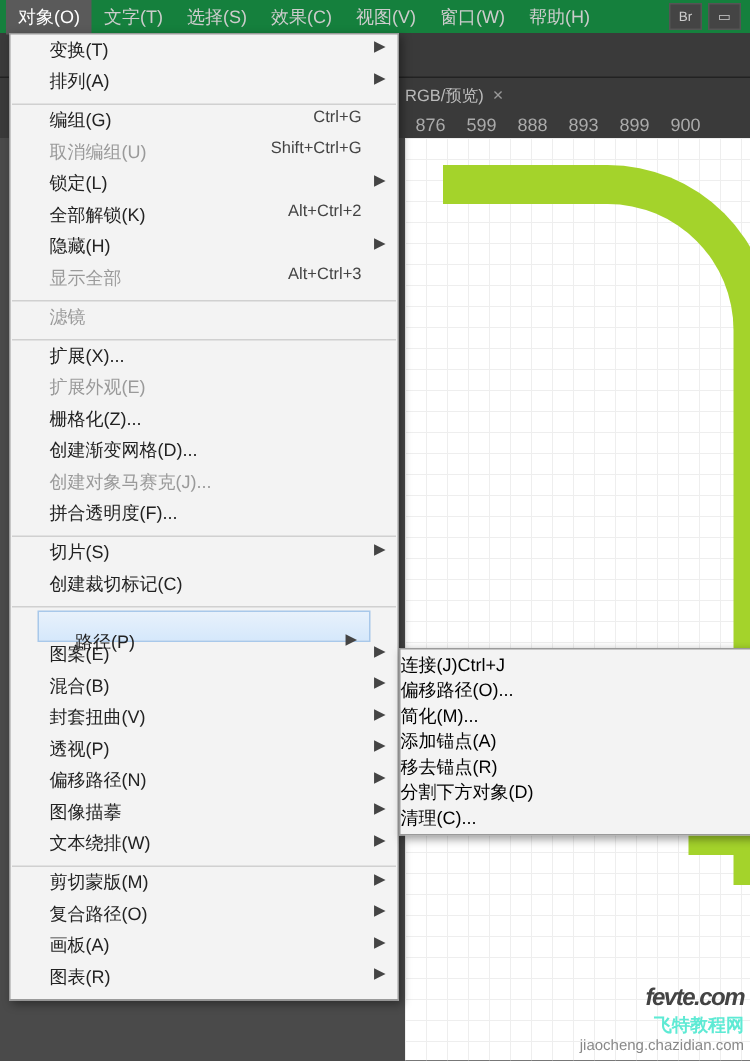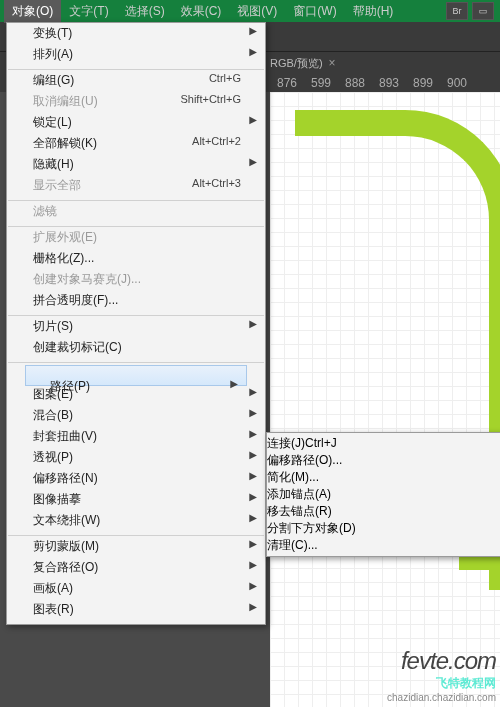--- a/index.html
+++ b/index.html
@@ -26,21 +26,21 @@
 .green-stub{position:absolute;bottom:20px;right:-6px;width:36px;height:26px;background:#a4d32b}
 .menu{position:absolute;top:22px;left:6px;width:260px;background:#f3f3f3;border:1px solid #9a9a9a;box-shadow:2px 2px 6px rgba(0,0,0,.4);padding:2px 0}
 .menu .row{display:flex;align-items:flex-start;height:21px;padding:0 24px 0 26px;color:#222;position:relative}
 .menu .row.disabled{color:#9a9a9a}
 .menu .row.highlight{background:linear-gradient(#e8f1fb,#d5e8fb);border:1px solid #a8c8ea;margin:0 18px;padding:12px 22px 0 24px}
 .menu .row .shortcut{margin-left:auto;color:#444;font-size:11px}
 .menu .row .arrow{position:absolute;right:8px;color:#444;font-size:10px}
 .menu .sep{height:1px;background:#d0d0d0;margin:2px 1px}
 .submenu{position:absolute;top:432px;left:266px;width:264px;background:#f3f3f3;border:1px solid #9a9a9a;box-shadow:2px 2px 6px rgba(0,0,0,.4);padding:2px 0}
 .wm{position:absolute;right:4px;bottom:4px;text-align:right;color:#444}
-.wm .big{font-size:24px;font-weight:normal;font-style:italic;letter-spacing:-1px}
+.wm .big{font-size:16px;font-weight:bold;font-style:italic;letter-spacing:-1px}
 .wm .cn{font-size:12px;font-weight:bold;color:#5eead4}
 .wm .url{font-size:10px;color:#888}
 </style>
 </head>
 <body>
 
 <div class="menubar">
   <div class="mi active">对象(O)</div>
   <div class="mi">文字(T)</div>
   <div class="mi">选择(S)</div>
@@ -115,25 +115,31 @@
     </div>
     <div class="row disabled">
       <span>显示全部</span>
       <span class="shortcut">Alt+Ctrl+3</span>
     </div>
     <div class="sep"></div>
     <div class="row disabled">
       <span>滤镜</span>
     </div>
     <div class="sep"></div>
+    <div class="row">
+      <span>扩展(X)...</span>
+    </div>
     <div class="row disabled">
       <span>扩展外观(E)</span>
     </div>
     <div class="row">
       <span>栅格化(Z)...</span>
+    </div>
+    <div class="row">
+      <span>创建渐变网格(D)...</span>
     </div>
     <div class="row disabled">
       <span>创建对象马赛克(J)...</span>
     </div>
     <div class="row">
       <span>拼合透明度(F)...</span>
     </div>
     <div class="sep"></div>
     <div class="row">
       <span>切片(S)</span>
@@ -204,14 +210,14 @@
     <div class="row disabled"><span>移去锚点(R)</span></div>
     <div class="row disabled"><span>分割下方对象(D)</span></div>
     <div class="sep"></div>
     <div class="sep"></div>
     <div class="row"><span>清理(C)...</span></div>
   </div>
 
 <div class="wm">
   <div class="big">fevte.com</div>
   <div class="cn">飞特教程网</div>
-  <div class="url">chazidian.chazidian.com</div>
+  <div class="url">jiaocheng.chazidian.com</div>
 </div>
 
 </body></html>

